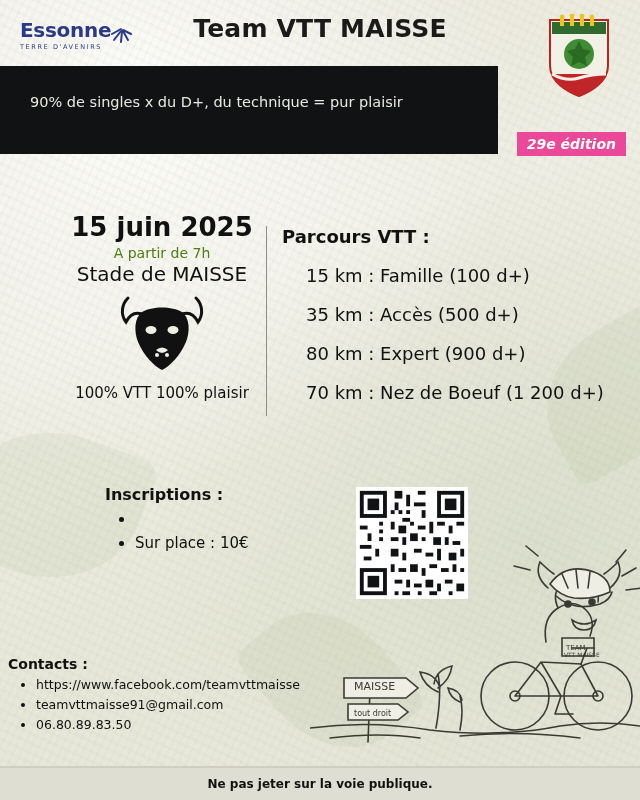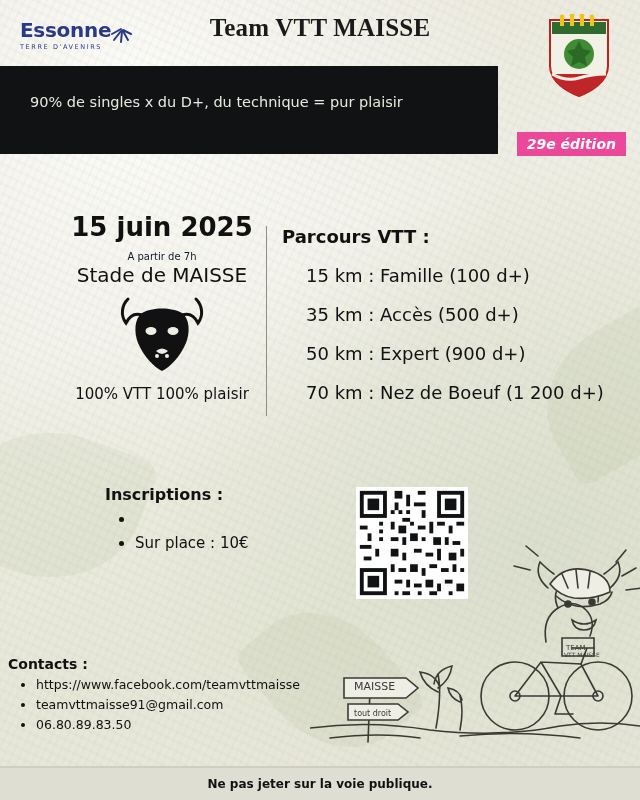--- a/index.html
+++ b/index.html
@@ -42,21 +42,20 @@
   }
   .logo-essonne .ess-sub {
     font-size:6.5px; color:#2b3a86; letter-spacing:1.6px; margin-top:1px;
   }
   .ess-rays { position:absolute; right:6px; top:2px; }
 
   .team-title {
     position:absolute; left:0; right:0; top:14px;
     text-align:center; font-size:25px; font-weight:bold; color:#1a1a1a;
     letter-spacing:0.2px;
-    font-family:Liberation Serif, serif;
   }
 
   .crest { position:absolute; right:22px; top:14px; width:78px; height:86px; }
 
   .title-band {
     position:absolute; left:0; top:66px; width:498px; height:88px;
     background:#111214;
     color:#fff;
     padding:6px 0 0 30px;
   }
@@ -70,21 +69,21 @@
     position:absolute; right:14px; top:132px;
     background:#ec4899; color:#fff;
     font-size:14px; font-style:italic; font-weight:bold;
     padding:4px 10px;
   }
 
   
   .info { position:absolute; top:212px; left:0; width:640px; height:220px; }
   .left-col { position:absolute; left:62px; top:0; width:200px; text-align:center; }
   .date { font-size:26px; font-weight:bold; color:#111; }
-  .start { font-size:10px; color:#0f172a; margin-top:9px; }
+  .start { font-size:14px; color:#4d7c0f; margin-top:3px; }
   .place { font-size:20px; color:#111; margin-top:1px; }
   .slogan { font-size:15px; color:#111; margin-top:4px; }
   .bull { margin:6px auto 0; width:92px; height:84px; }
 
   .divider {
     position:absolute; left:266px; top:14px; width:1px; height:190px;
     background:#8d8f84;
   }
 
   .right-col { position:absolute; left:282px; top:14px; width:350px; }
@@ -191,21 +190,21 @@
 
     <div class="slogan">100% VTT 100% plaisir</div>
   </div>
 
   <div class="divider"></div>
 
   <div class="right-col">
     <div class="parcours-title">Parcours VTT :</div>
     <div class="parcours-item">15 km : Famille (100 d+)</div>
     <div class="parcours-item">35 km : Accès (500 d+)</div>
-    <div class="parcours-item">50 km : Expert (900 d+)</div>
+    <div class="parcours-item">80 km : Expert (900 d+)</div>
     <div class="parcours-item">70 km : Nez de Boeuf (1 200 d+)</div>
   </div>
 </div>
 
 <div class="insc">
   <div class="insc-title">Inscriptions :</div>
   <ul>
     <li>
     </li>
     <li>Sur place : 10€</li>

